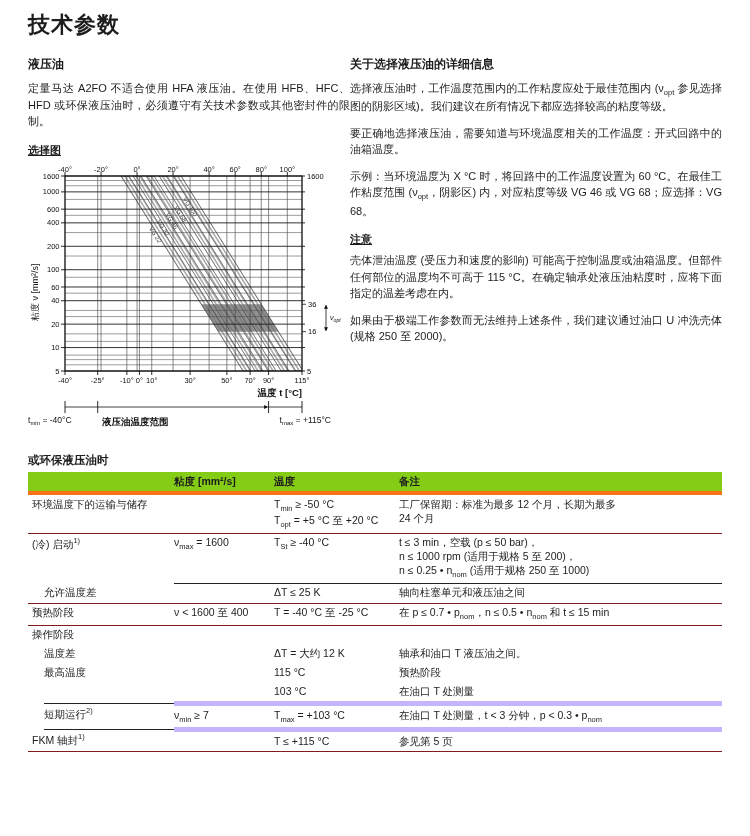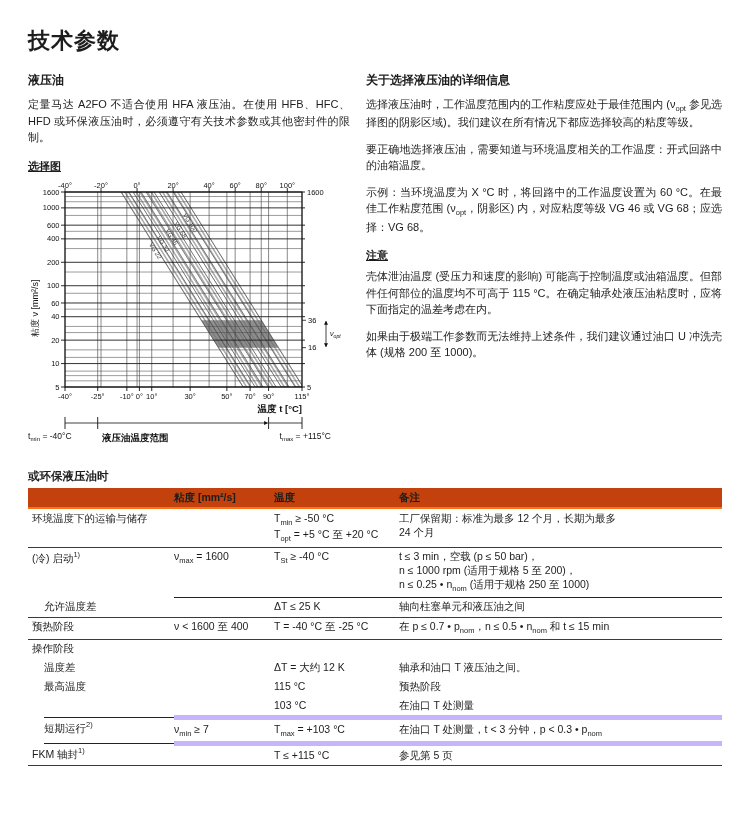--- a/index.html
+++ b/index.html
@@ -2,34 +2,34 @@
 <html><head>
 <meta charset="utf-8">
 <style>
   html,body{margin:0;padding:0;}
   body{
     width:750px;height:836px;background:#ffffff;
     font-family:"Liberation Sans","DejaVu Sans",sans-serif;
     color:#1d1d1d;overflow:hidden;
   }
   .page{padding:6px 28px 0 28px;box-sizing:border-box;}
-  h1{font-size:22px;font-weight:700;margin:20px 0 16px 0;letter-spacing:1px;}
-  .cols{display:flex;gap:16px;align-items:flex-start;}
+  h1{font-size:22px;font-weight:700;margin:4px 0 16px 0;letter-spacing:1px;}
+  .cols{display:flex;align-items:flex-start;}
   .col-l{width:322px;flex:none;}
   .col-r{flex:1;min-width:0;}
   h2{font-size:12px;font-weight:700;margin:0 0 7px 0;}
   h3.sub{font-size:11px;font-weight:700;margin:13px 0 5px 0;text-decoration:underline;}
   p{font-size:11px;line-height:1.5;margin:0 0 10px 0;text-align:justify;}
   sub{font-size:7.5px;}
   sup{font-size:7.5px;}
   #chart{margin-top:3px;}
   .tbl-title{font-size:11.5px;font-weight:700;margin:14px 0 4px 0;}
   table{border-collapse:collapse;width:100%;font-size:10.5px;table-layout:fixed;}
   th,td{text-align:left;vertical-align:top;padding:2.5px 6px 2.5px 0;line-height:1.33;}
-  thead th{background:#c2410c;font-weight:700;border-bottom:2px solid #f97316;
+  thead th{background:#84cc16;font-weight:700;border-bottom:4px solid #f97316;
     padding-top:3px;padding-bottom:3px;}
   thead th:first-child, tbody td:first-child{padding-left:4px;}
   td.c-temp{white-space:nowrap;overflow:visible;}
   tr.rule-full td{border-bottom:1px solid #7f1d1d;}
   tr.rule-col2 td + td{border-bottom:1px solid #222;}
   tr.rule-indent td{border-bottom:5px solid #c4b5fd;}
   tr.rule-indent td:first-child{
     border-bottom:0;
     background:linear-gradient(#222,#222) no-repeat 16px bottom;
     background-size:calc(100% - 16px) 1px;
@@ -208,21 +208,21 @@
           </svg></div>
     </div>
 
     <div class="col-r">
       <h2>关于选择液压油的详细信息</h2>
       <p>选择液压油时，工作温度范围内的工作粘度应处于最佳范围内 (ν<sub>opt</sub> 参见选择图的阴影区域)。我们建议在所有情况下都应选择较高的粘度等级。</p>
       <p>要正确地选择液压油，需要知道与环境温度相关的工作温度：开式回路中的油箱温度。</p>
       <p>示例：当环境温度为 X °C 时，将回路中的工作温度设置为 60 °C。在最佳工作粘度范围 (ν<sub>opt</sub>，阴影区) 内，对应粘度等级 VG 46 或 VG 68；应选择：VG 68。</p>
       <h3 class="sub">注意</h3>
       <p>壳体泄油温度 (受压力和速度的影响) 可能高于控制温度或油箱温度。但部件任何部位的温度均不可高于 115 °C。在确定轴承处液压油粘度时，应将下面指定的温差考虑在内。</p>
-      <p>如果由于极端工作参数而无法维持上述条件，我们建议通过油口 U 冲洗壳体 (规格 200 至 1000)。</p>
+      <p>如果由于极端工作参数而无法维持上述条件，我们建议通过油口 U 冲洗壳体 (规格 250 至 2000)。</p>
     </div>
   </div>
 
   <div>
     <div class="tbl-title">或环保液压油时</div>
     <table>
       <colgroup>
         <col style="width:146px">
           <col style="width:100px">
           <col style="width:125px">

